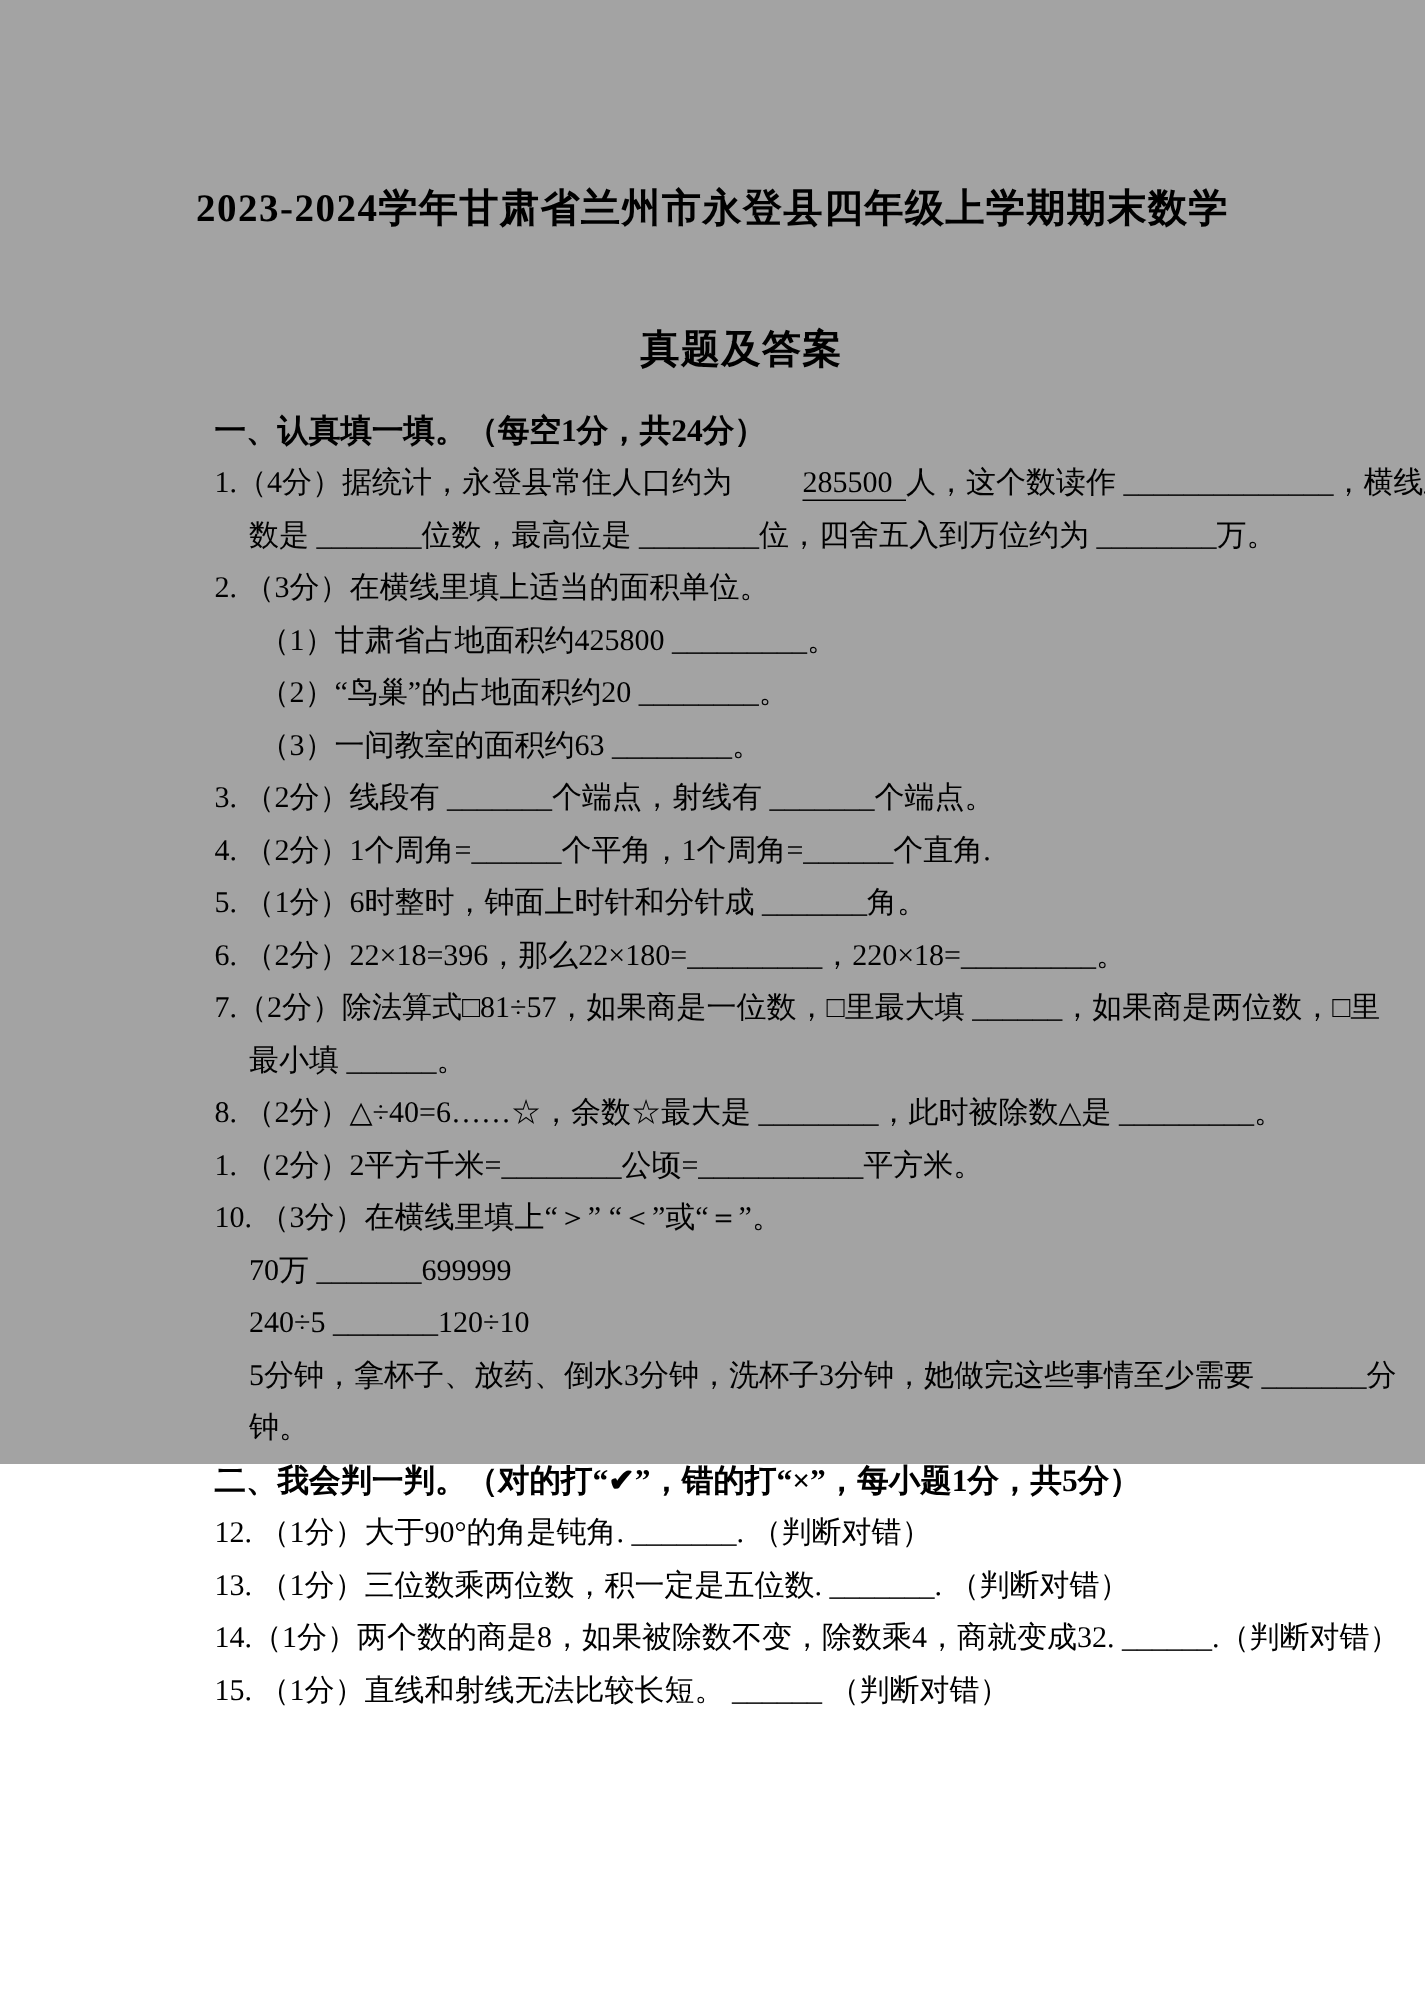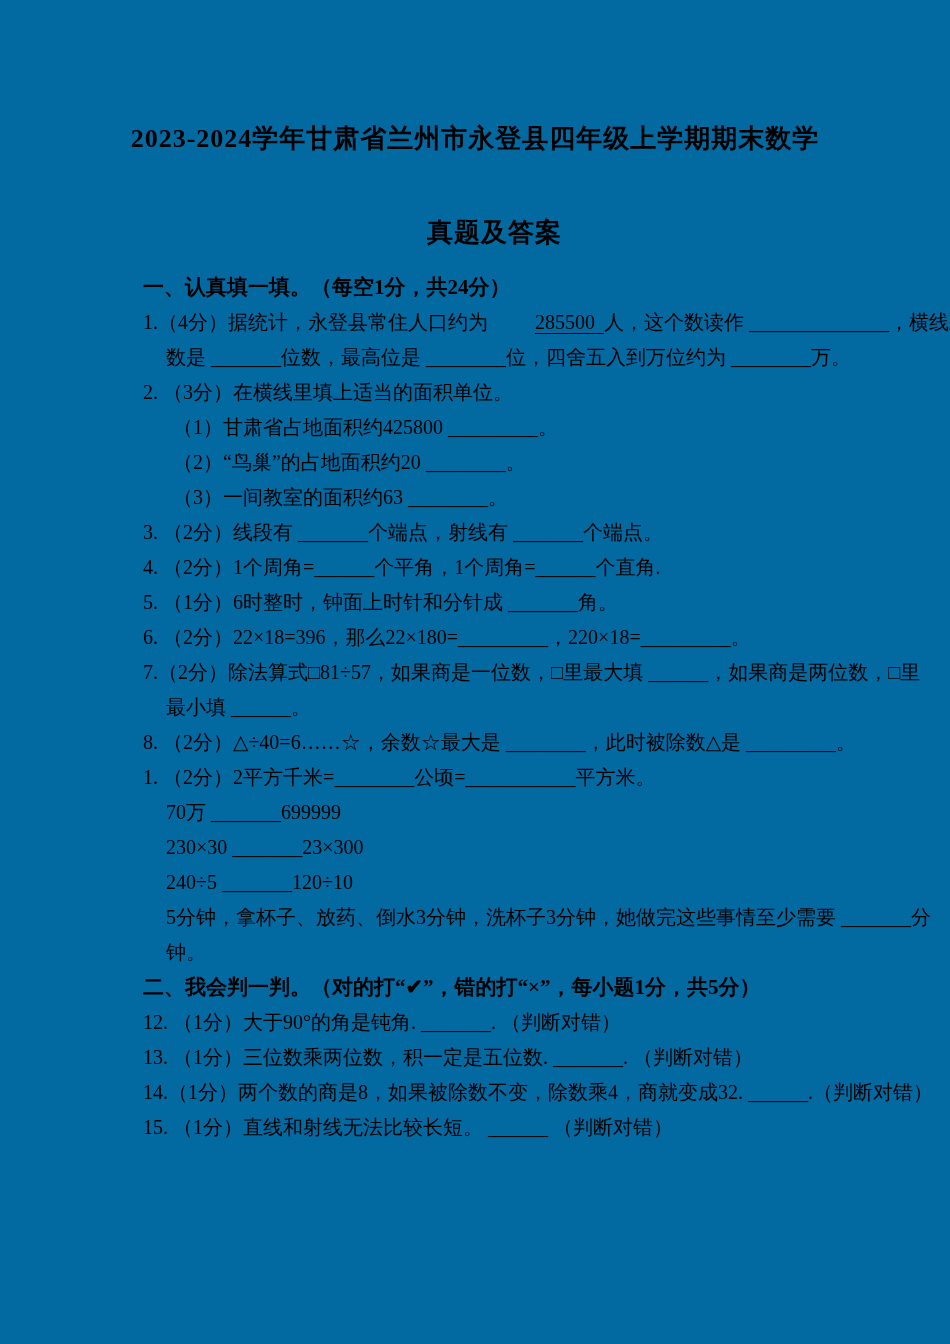--- a/index.html
+++ b/index.html
@@ -6,22 +6,22 @@
   * { margin:0; padding:0; box-sizing:border-box; }
   html, body { background:#ffffff; }
   body {
     width:950px; height:1344px;
     font-family:"Liberation Serif","DejaVu Serif",serif;
     color:#000000;
     overflow:hidden;
   }
   .page {
     position:relative;
-    width:950px; height:1344px;
-    background:#0369a1;
+    width:950px; height:976px;
+    background:#a3a3a3;
   }
   .titles { padding-top:120px; }
   .doc-title {
     text-align:center;
     font-size:26px;
     font-weight:bold;
     line-height:38px;
     letter-spacing:1px;
   }
   .doc-title.second { margin-top:56px;padding-left:39px; }
@@ -66,22 +66,22 @@
     <div class="line">4. （2分）1个周角=______个平角，1个周角=______个直角.</div>
     <div class="line">5. （1分）6时整时，钟面上时针和分针成 _______角。</div>
     <div class="line">6. （2分）22×18=396，那么22×180=_________，220×18=_________。</div>
 
     <div class="line">7.（2分）除法算式□81÷57，如果商是一位数，□里最大填 ______，如果商是两位数，□里</div>
     <div class="line ind1">最小填 ______。</div>
 
     <div class="line">8. （2分）△÷40=6……☆，余数☆最大是 ________，此时被除数△是 _________。</div>
     <div class="line">1. （2分）2平方千米=________公顷=___________平方米。</div>
 
+    <div class="line">10. （3分）在横线里填上“＞” “＜”或“＝”。</div>
     <div class="line ind1">70万 _______699999</div>
-    <div class="line ind1">230×30 _______23×300</div>
     <div class="line ind1">240÷5 _______120÷10</div>
 
     <div class="line ind1">5分钟，拿杯子、放药、倒水3分钟，洗杯子3分钟，她做完这些事情至少需要 _______分</div>
     <div class="line ind1">钟。</div>
 
     <div class="line heading">二、我会判一判。（对的打“✔”，错的打“×”，每小题1分，共5分）</div>
 
     <div class="line">12. （1分）大于90°的角是钝角. _______. （判断对错）</div>
     <div class="line">13. （1分）三位数乘两位数，积一定是五位数. _______. （判断对错）</div>
     <div class="line">14.（1分）两个数的商是8，如果被除数不变，除数乘4，商就变成32. ______.（判断对错）</div>

